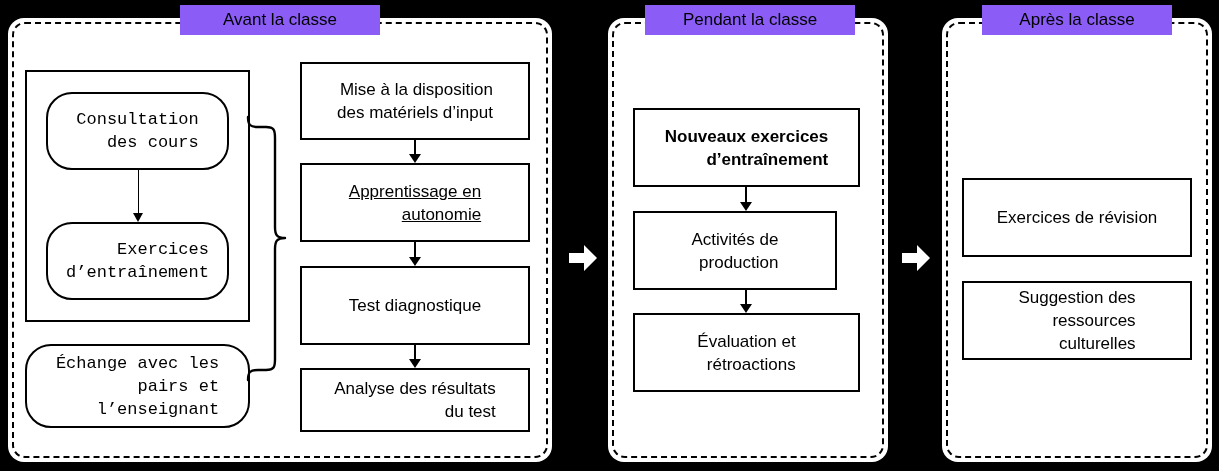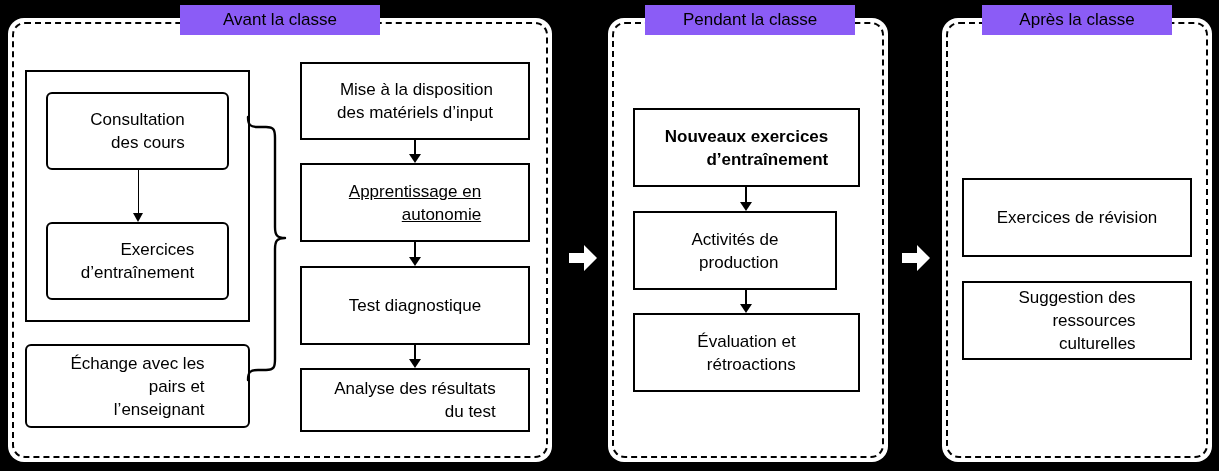--- a/index.html
+++ b/index.html
@@ -49,21 +49,21 @@
     border:2px solid #000;
     box-sizing:border-box;
     display:flex;
     align-items:center;
     justify-content:center;
     text-align:right;
     font-size:17px;
     line-height:23px;
     padding:2px 8px;
   }
-  .box.round{border-radius:6px;}
+  .box.round{border-radius:26px;font-family:Liberation Mono, monospace;}
   .plainframe{
     position:absolute;
     background:#fff;
     border:2px solid #000;
     box-sizing:border-box;
   }
   .box .ital{}
 
   
   .varrow{position:absolute;}

